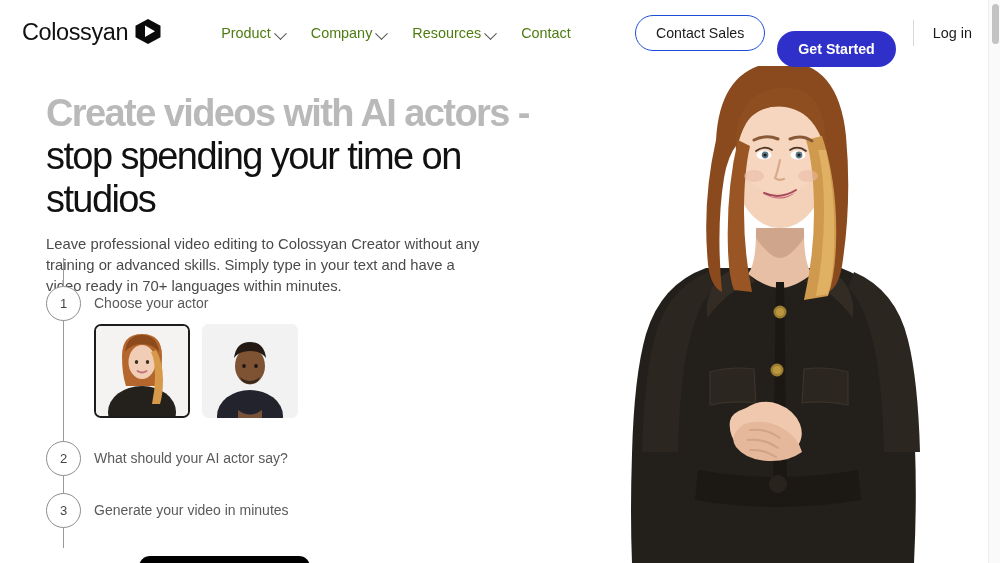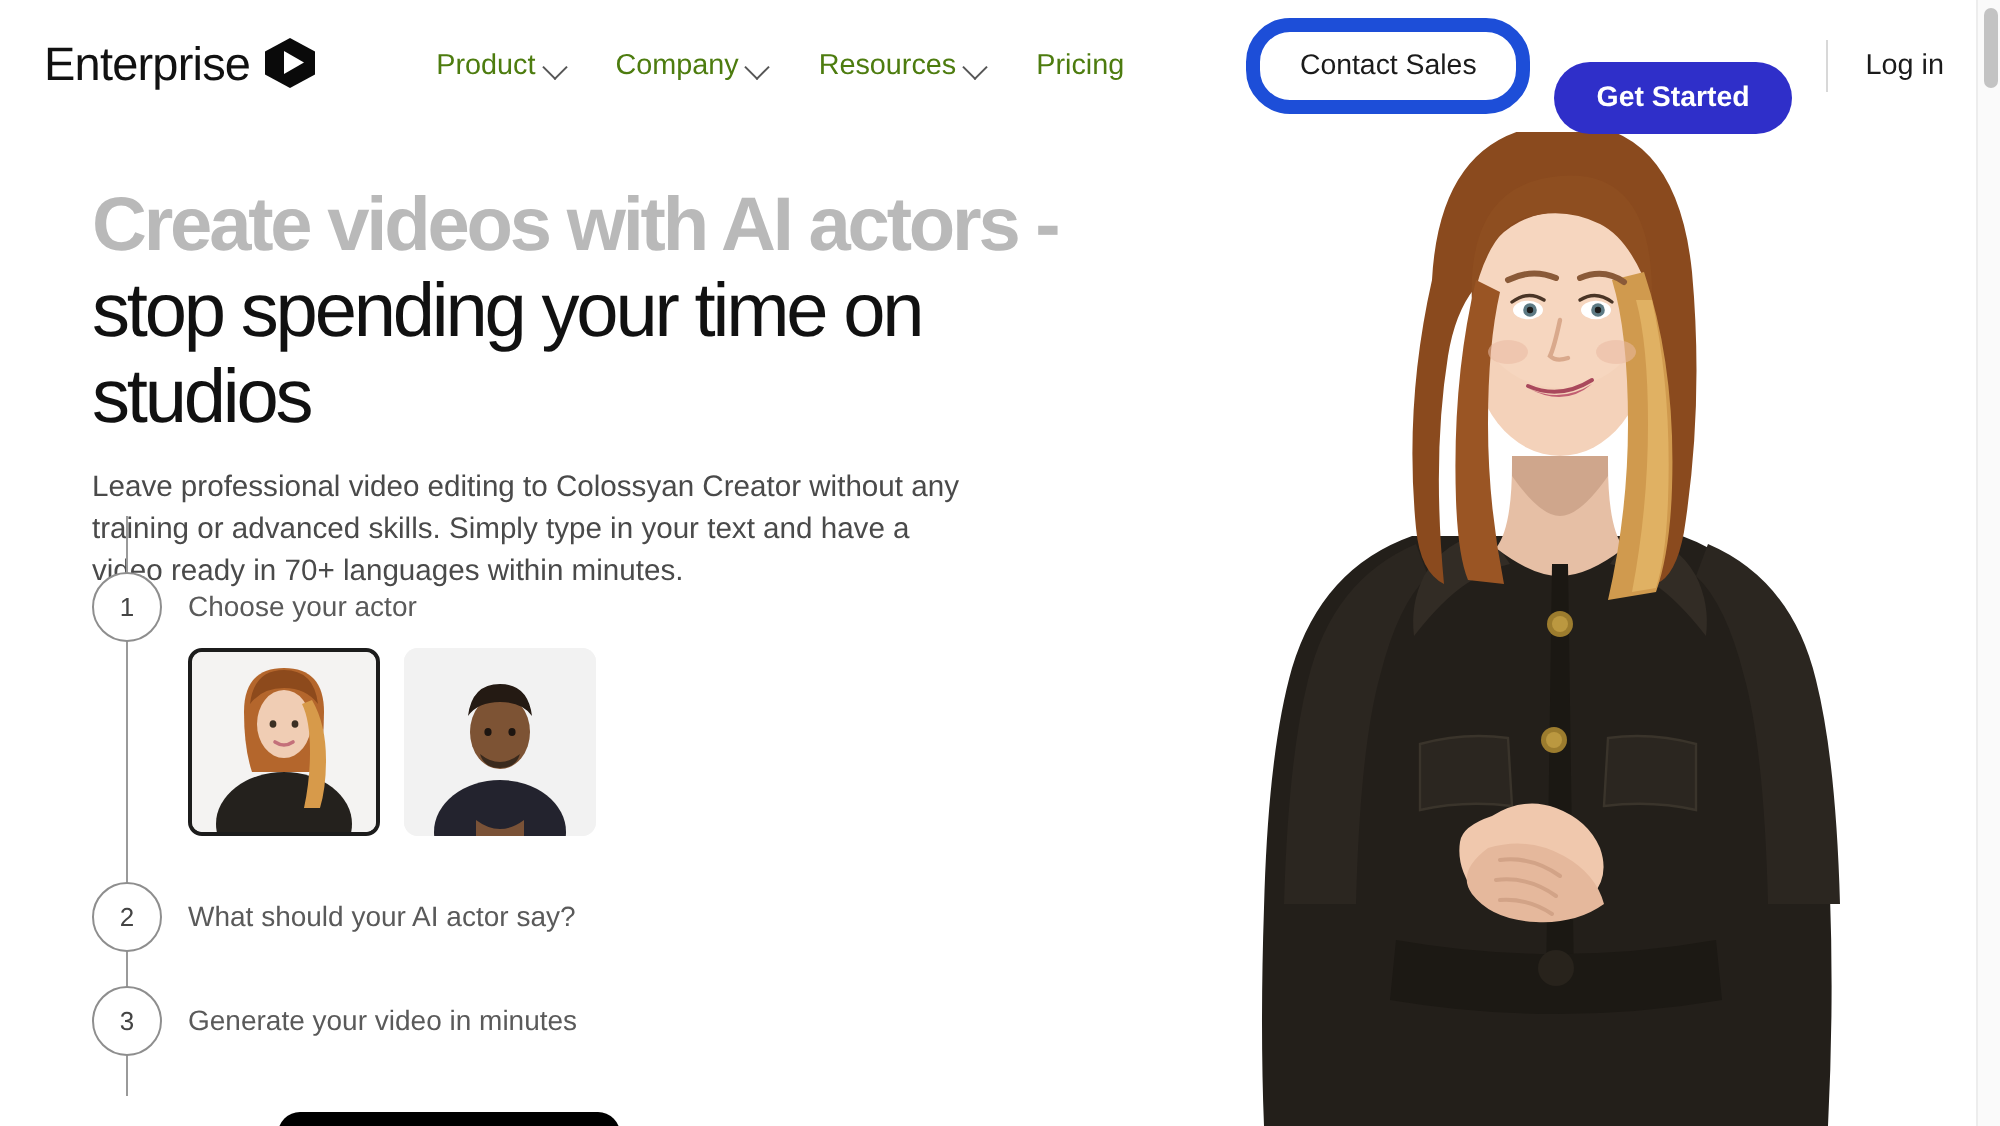--- a/index.html
+++ b/index.html
@@ -77,21 +77,21 @@
     margin-left: auto;
     display: flex;
     align-items: center;
     margin-right: 12px;
     gap: 0;
   }
   .btn-outline {
     font-size: 14.2px;
     color: #1b1b1b;
     background: #fff;
-    border: 7px solid #1d4ed8;
+    border: 1px solid #1d4ed8;
     border-radius: 22px;
     padding: 9px 20px;
     cursor: pointer;
     white-space: nowrap;
   }
   .btn-primary {
     font-size: 14.2px;
     color: #ffffff;
     background: #2f2fc9;
     border: none;
@@ -246,21 +246,21 @@
   }
 </style>
 </head>
 <body>
 
 <div class="page">
 
   <div class="navbar">
 
     <div class="brand">
-      <span class="brand-word">Enterprise</span>
+      <span class="brand-word">Colossyan</span>
       <span class="brand-mark">
         <svg width="28" height="26" viewBox="0 0 28 26">
           <polygon points="14,1 26.5,7.8 26.5,19.2 14,26 1.5,19.2 1.5,7.8" fill="#0a0a0a"></polygon>
           <polygon points="11,7.5 21,13.2 11,19" fill="#ffffff"></polygon>
         </svg>
       </span>
     </div>
 
     <div class="nav-links">
       <div class="nav-link">
@@ -269,21 +269,21 @@
       </div>
       <div class="nav-link">
         <span>Company</span>
         <i class="chev"></i>
       </div>
       <div class="nav-link">
         <span>Resources</span>
         <i class="chev"></i>
       </div>
       <div class="nav-link">
-        <span>Pricing</span>
+        <span>Contact</span>
       </div>
     </div>
 
     <div class="nav-right">
       <button class="btn-outline">Contact Sales</button>
       <button class="btn-primary">Get Started</button>
       <div class="nav-divider"></div>
       <span class="login-link">Log in</span>
     </div>
   </div>

